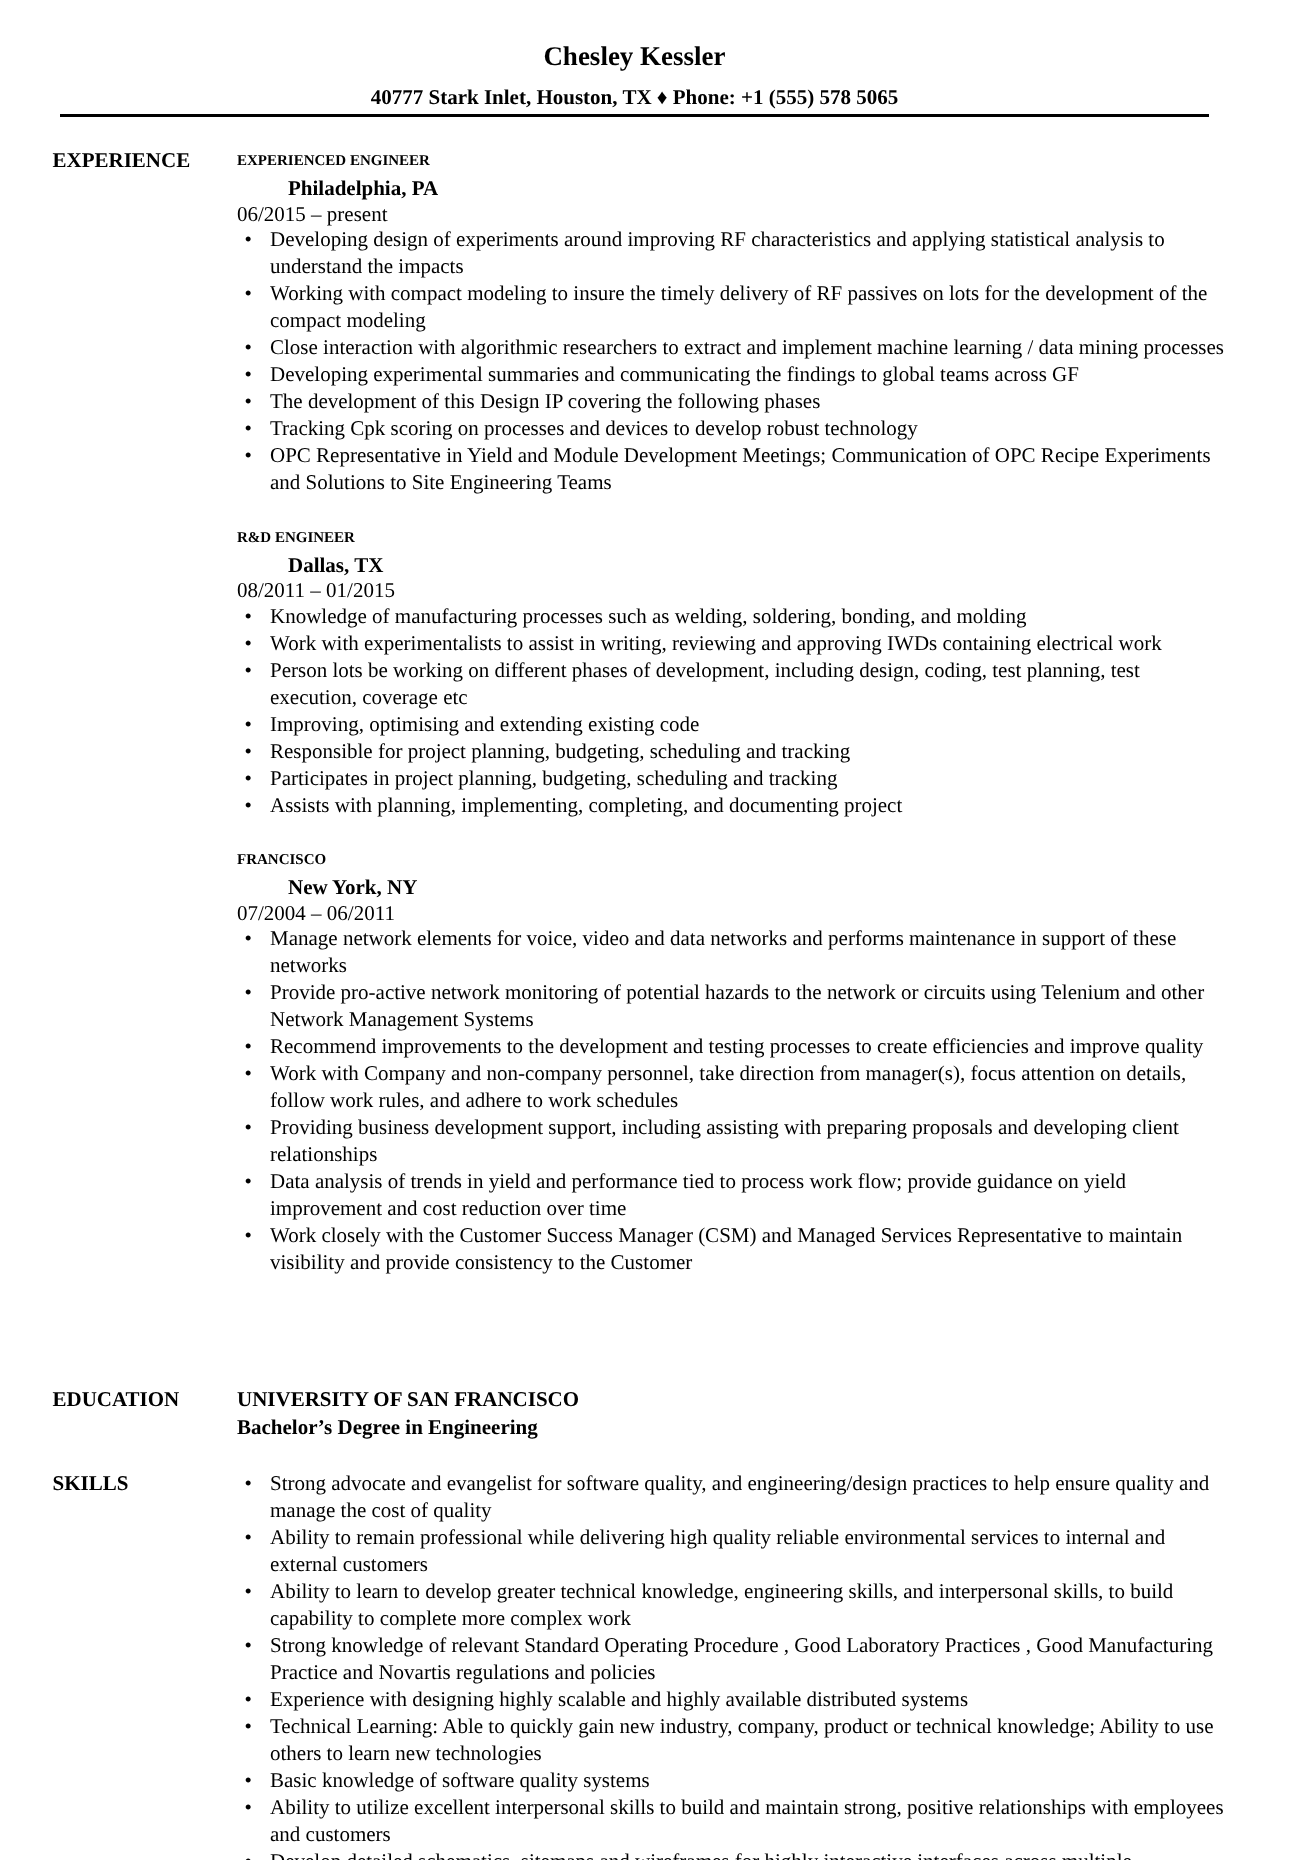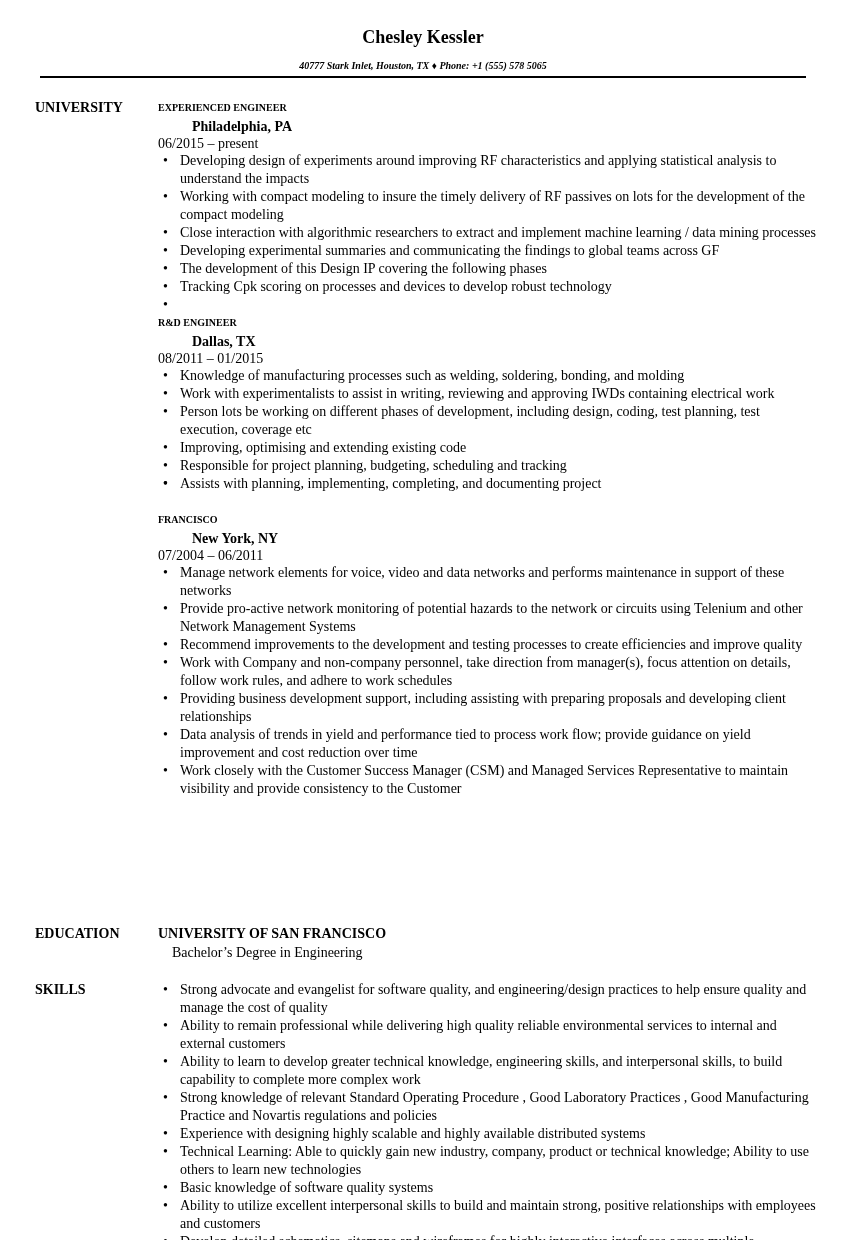--- a/index.html
+++ b/index.html
@@ -25,24 +25,23 @@
       text-align: center;
     }
     .name {
       font-weight: bold;
       font-size: 18px;
       line-height: 22px;
       margin: 0;
     }
     .contact {
       font-weight: bold;
-      font-size: 10px;
+      font-size: 14px;
       line-height: 18px;
       margin-top: 9px;
-      font-style: italic;
     }
     .rule {
       position: absolute;
       left: 40px;
       top: 76px;
       width: 766px;
       height: 2px;
       background: #000000;
     }
     .section {
@@ -99,69 +98,68 @@
       position: absolute;
       left: 5px;
       top: 0;
     }
     .edu-school {
       font-weight: bold;
       display: block;
       line-height: 18px;
     }
     .edu-degree {
-      font-weight: normal;
+      font-weight: bold;
       display: block;
       line-height: 20px;
-      margin-left: 14px;
     }
   </style>
 </head>
 <body>
 
 <div class="header">
   <div class="name">Chesley Kessler</div>
   <div class="contact">
     <span>40777 Stark Inlet, Houston, TX</span>
     <span>♦</span>
     <span>Phone: +1 (555) 578 5065</span>
   </div>
 </div>
 <div class="rule"></div>
 
 <div class="section" style="top:99px;">
-  <div class="section-label">UNIVERSITY</div>
+  <div class="section-label">EXPERIENCE</div>
   <div class="section-body">
 
     <div class="job">
       <span class="job-title">EXPERIENCED ENGINEER</span>
       <span class="job-location">Philadelphia, PA</span>
       <span class="job-dates">06/2015 – present</span>
       <ul class="bullets">
         <li><span class="dot">•</span><span>Developing design of experiments around improving RF characteristics and applying statistical analysis to understand the impacts</span></li>
         <li><span class="dot">•</span><span>Working with compact modeling to insure the timely delivery of RF passives on lots for the development of the compact modeling</span></li>
         <li><span class="dot">•</span><span>Close interaction with algorithmic researchers to extract and implement machine learning / data mining processes</span></li>
         <li><span class="dot">•</span><span>Developing experimental summaries and communicating the findings to global teams across GF</span></li>
         <li><span class="dot">•</span><span>The development of this Design IP covering the following phases</span></li>
         <li><span class="dot">•</span><span>Tracking Cpk scoring on processes and devices to develop robust technology</span></li>
-        <li><span class="dot">•</span></li>
+        <li><span class="dot">•</span><span>OPC Representative in Yield and Module Development Meetings; Communication of OPC Recipe Experiments and Solutions to Site Engineering Teams</span></li>
       </ul>
     </div>
 
     <div class="job">
       <span class="job-title">R&amp;D ENGINEER</span>
       <span class="job-location">Dallas, TX</span>
       <span class="job-dates">08/2011 – 01/2015</span>
       <ul class="bullets">
         <li><span class="dot">•</span><span>Knowledge of manufacturing processes such as welding, soldering, bonding, and molding</span></li>
         <li><span class="dot">•</span><span>Work with experimentalists to assist in writing, reviewing and approving IWDs containing electrical work</span></li>
         <li><span class="dot">•</span><span>Person lots be working on different phases of development, including design, coding, test planning, test execution, coverage etc</span></li>
         <li><span class="dot">•</span><span>Improving, optimising and extending existing code</span></li>
         <li><span class="dot">•</span><span>Responsible for project planning, budgeting, scheduling and tracking</span></li>
-        <li><span class="dot">•</span></li>
+        <li><span class="dot">•</span><span>Participates in project planning, budgeting, scheduling and tracking</span></li>
         <li><span class="dot">•</span><span>Assists with planning, implementing, completing, and documenting project</span></li>
       </ul>
     </div>
 
     <div class="job">
       <span class="job-title">FRANCISCO</span>
       <span class="job-location">New York, NY</span>
       <span class="job-dates">07/2004 – 06/2011</span>
       <ul class="bullets">
         <li><span class="dot">•</span><span>Manage network elements for voice, video and data networks and performs maintenance in support of these networks</span></li>

